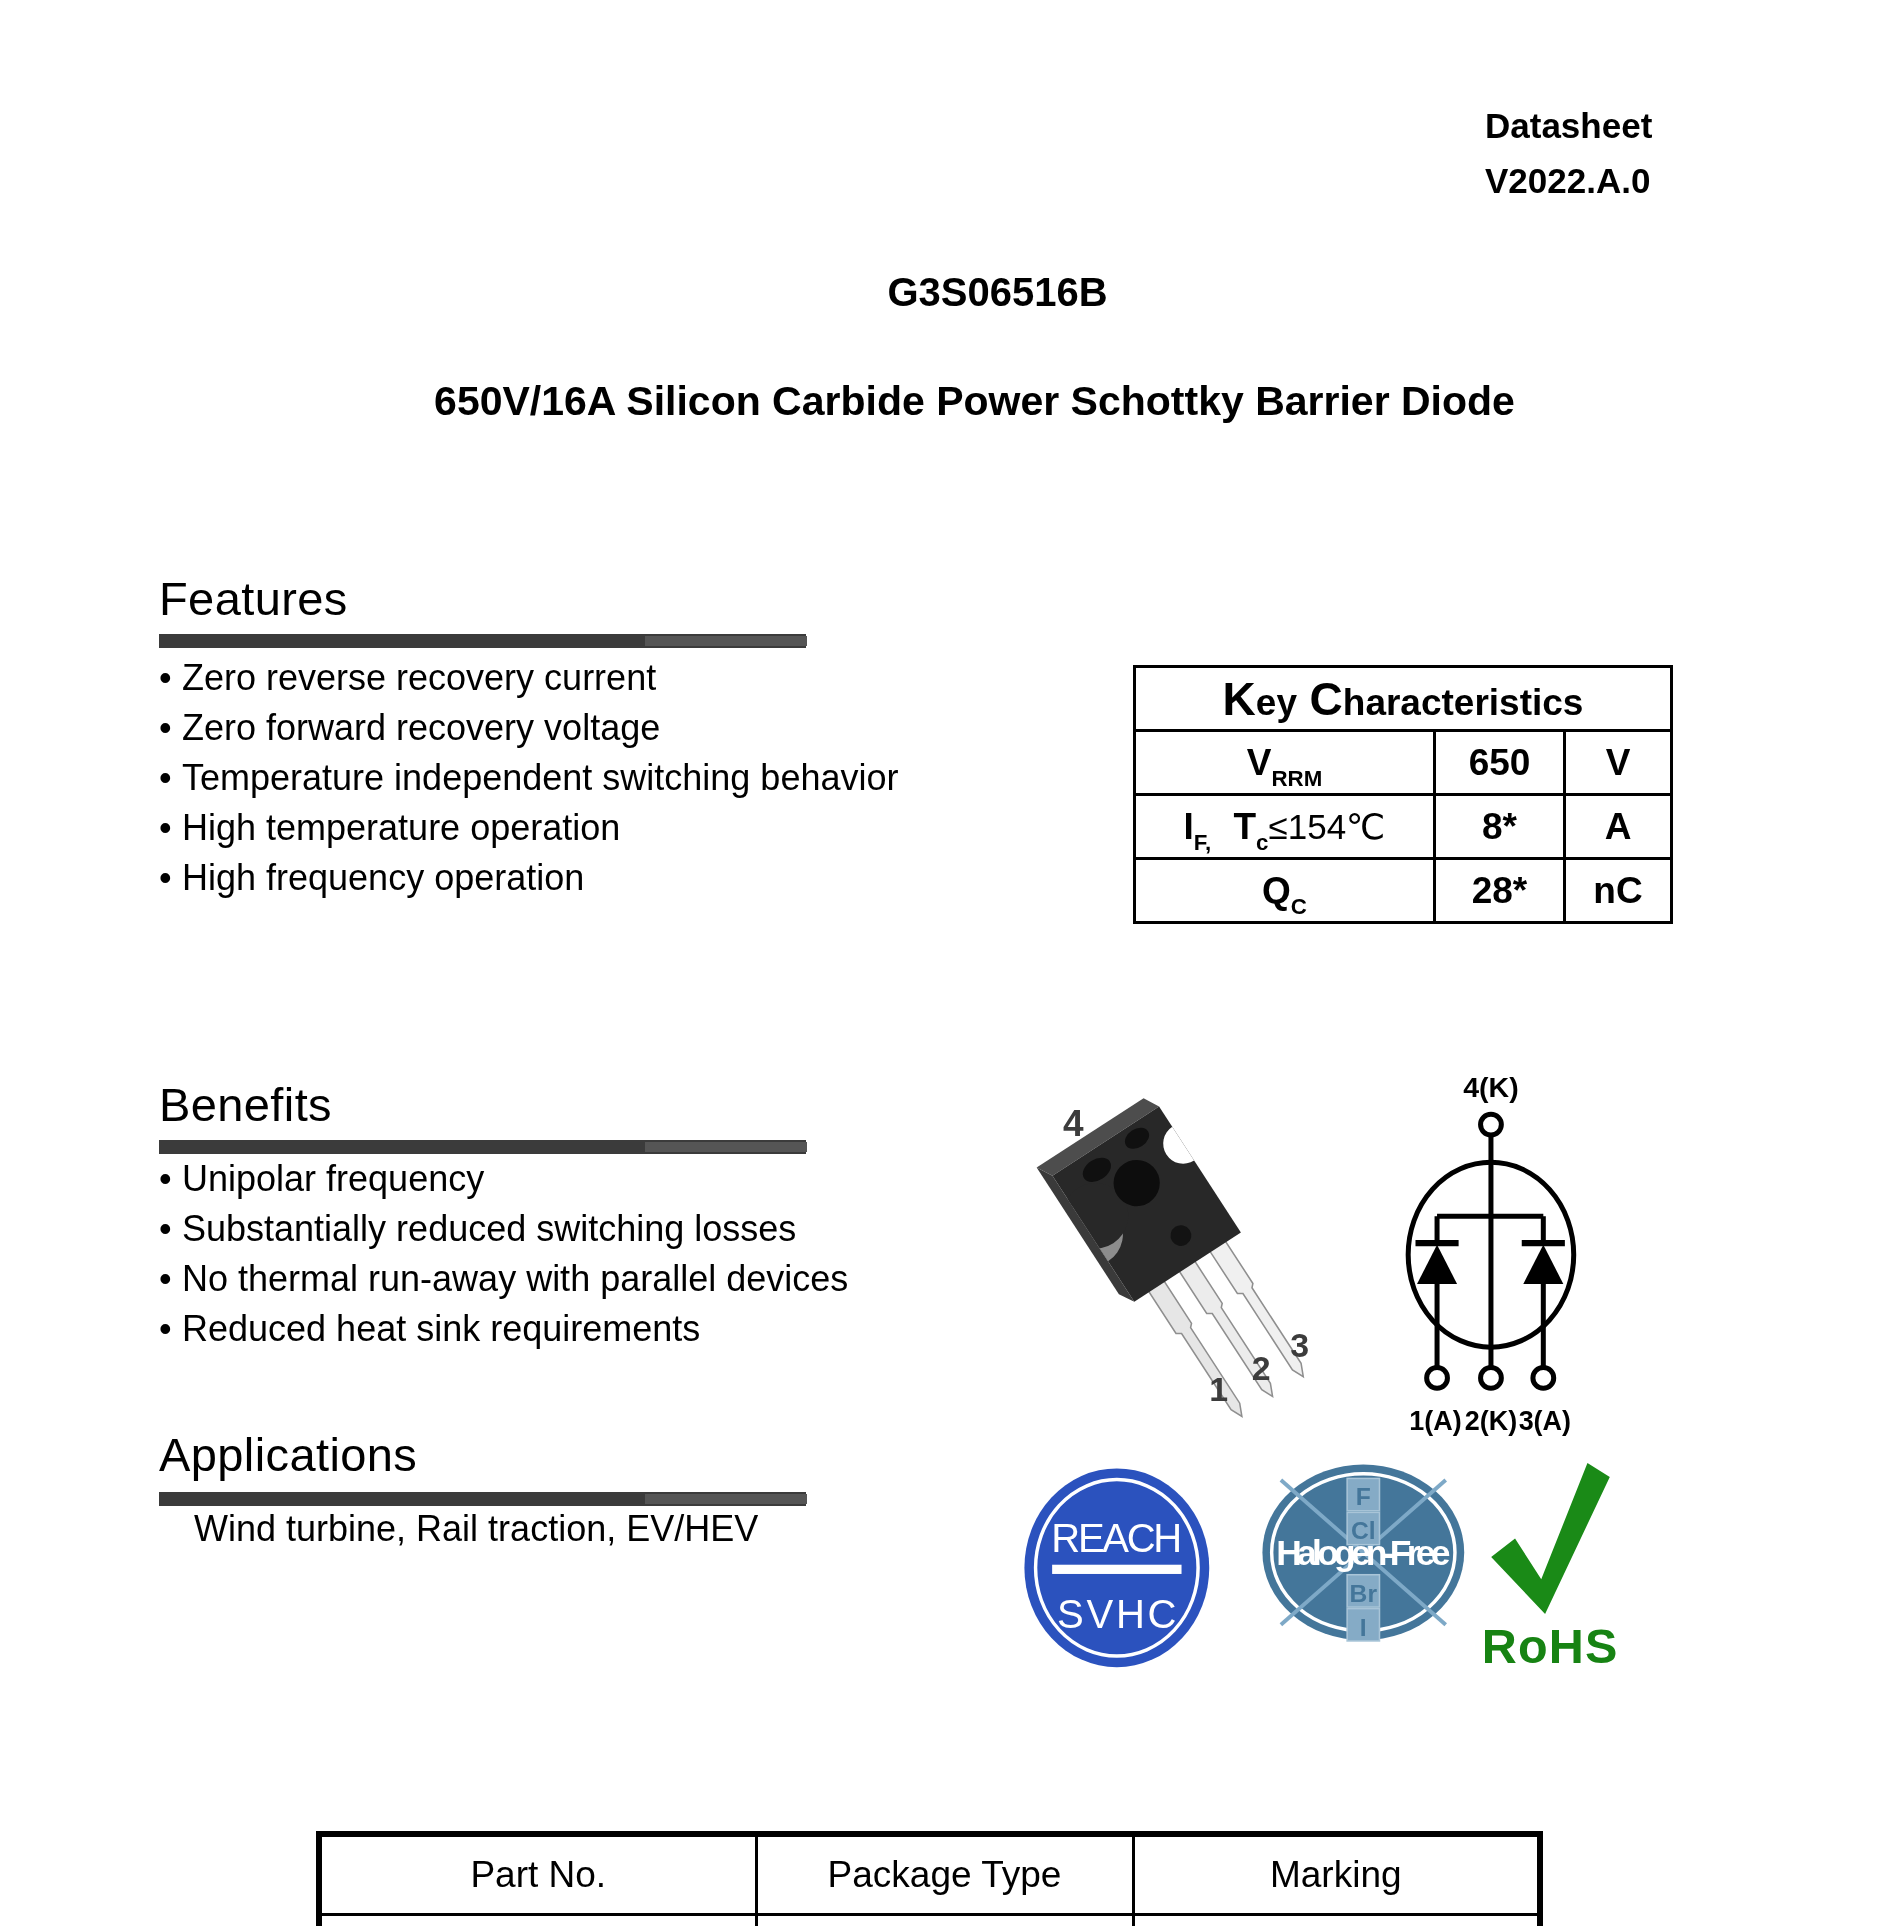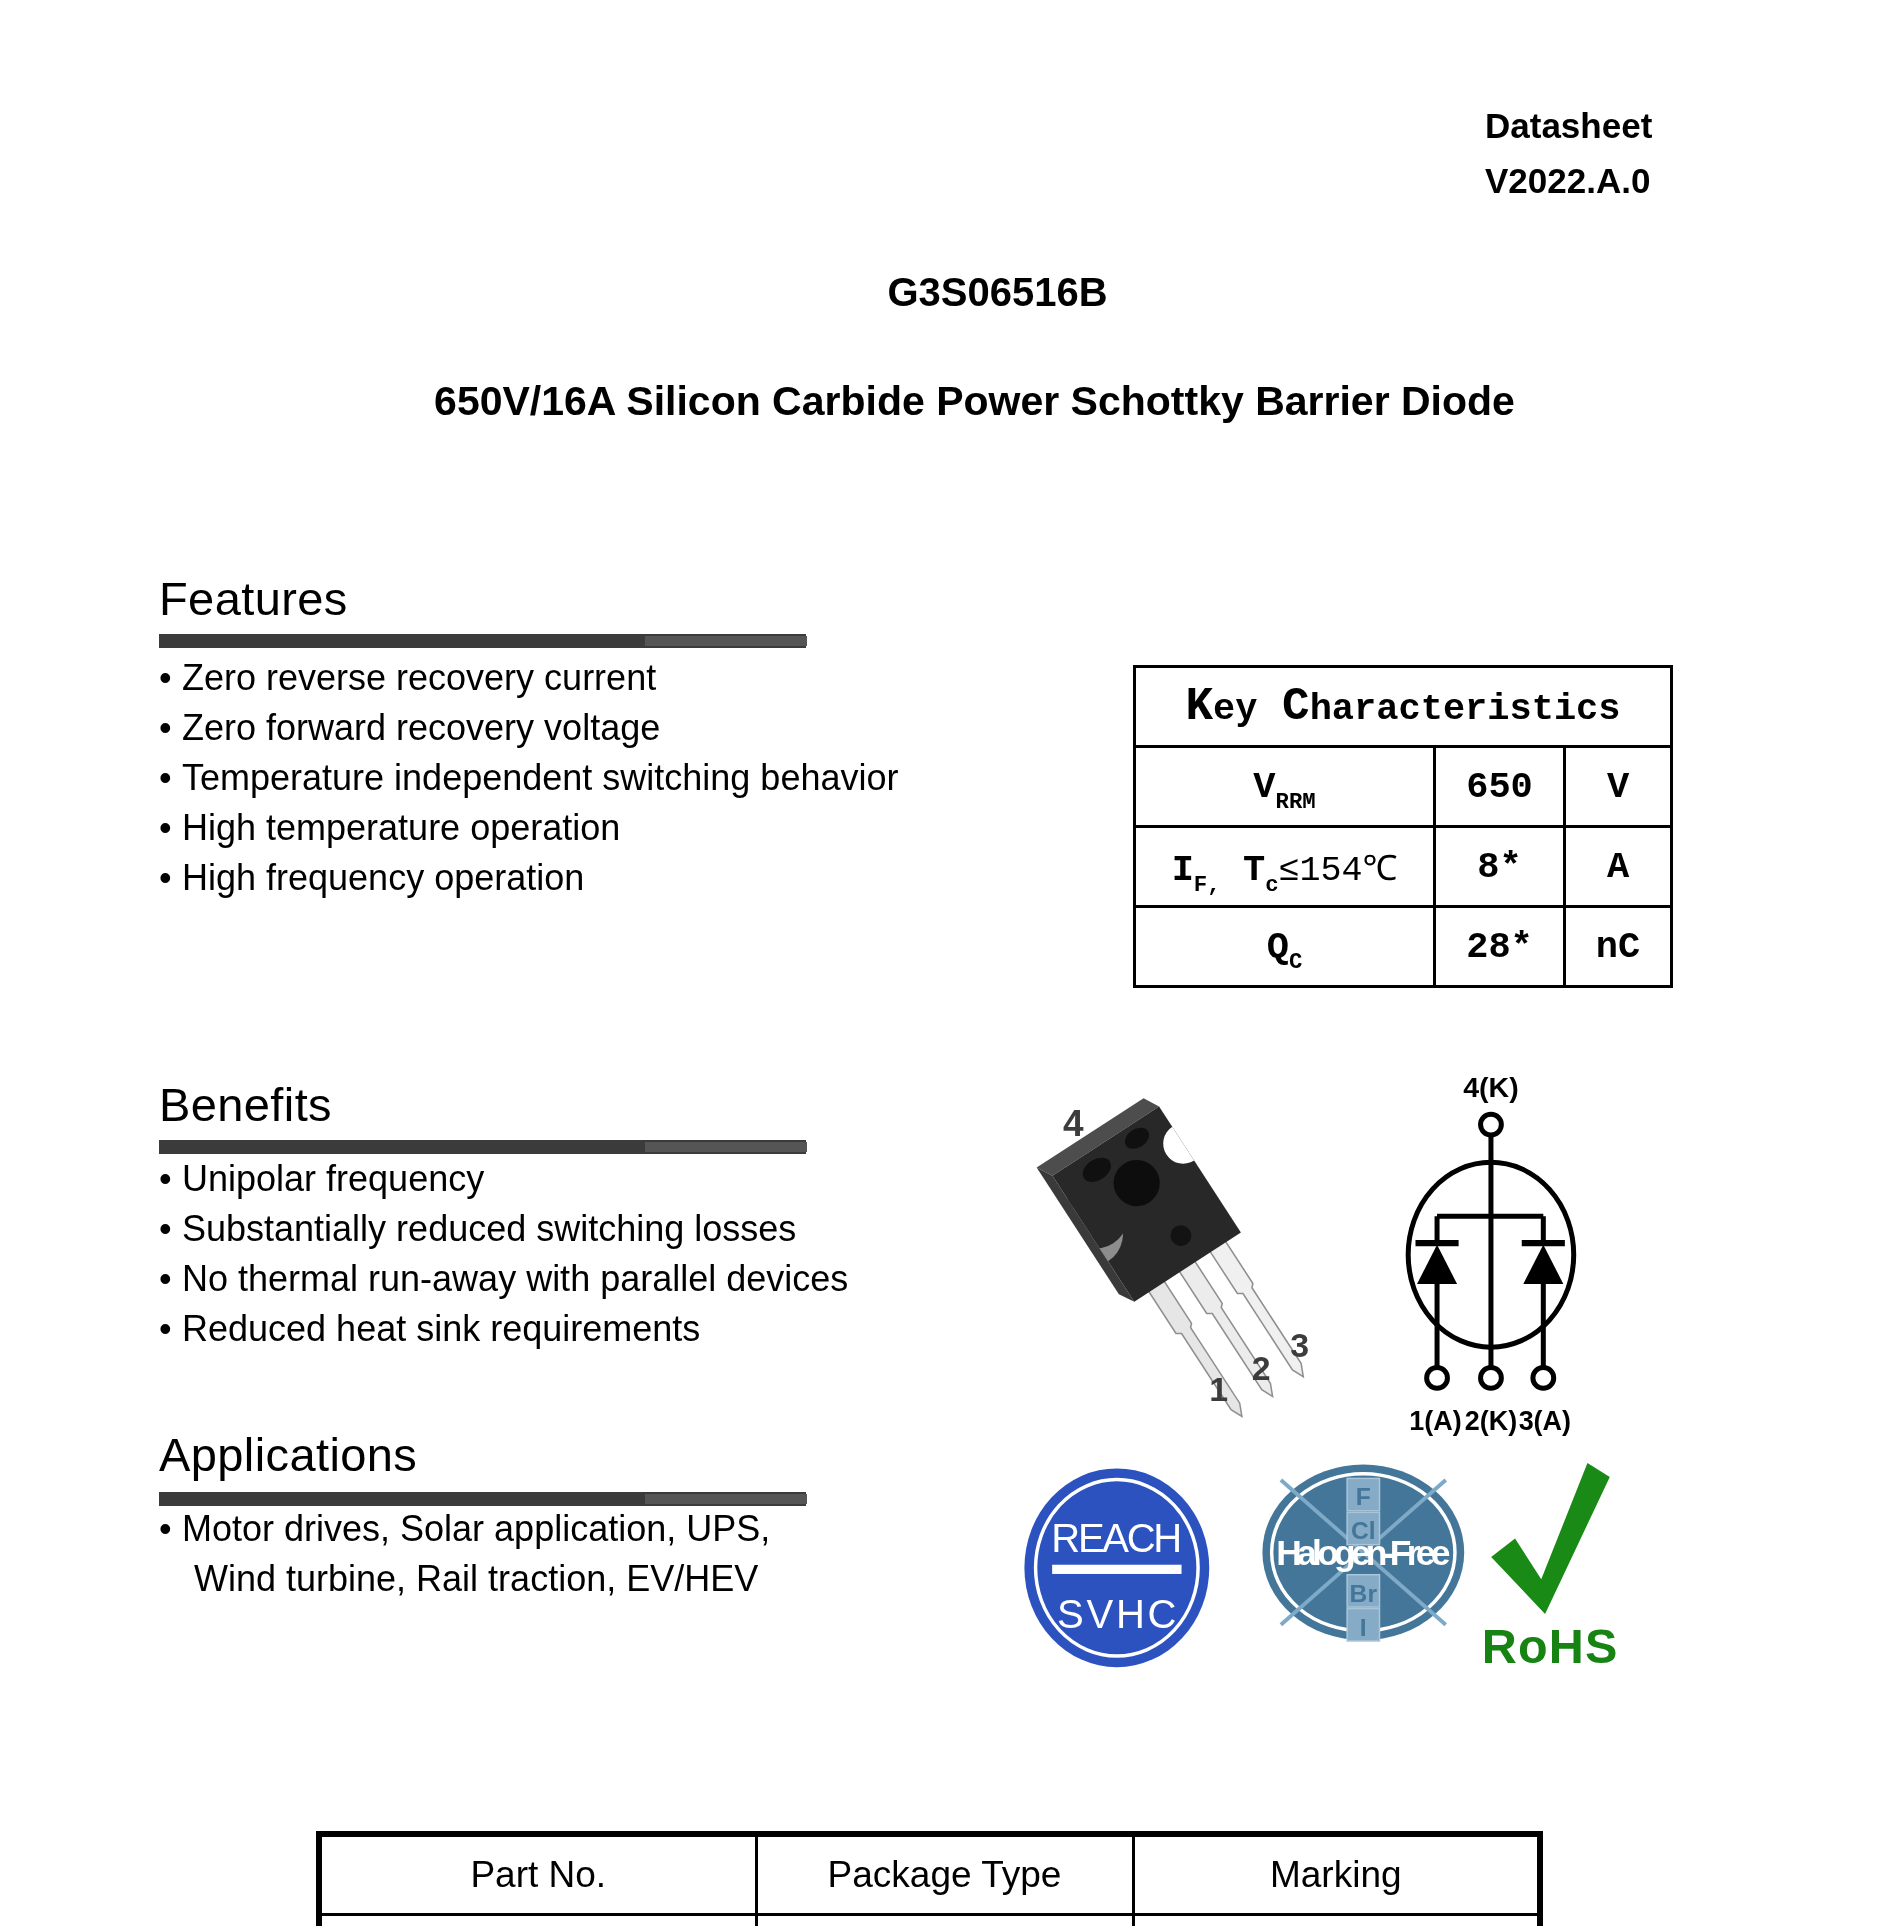--- a/index.html
+++ b/index.html
@@ -36,21 +36,21 @@
   .l-features{top:653px;} .l-benefits{top:1154px;} .l-applications{top:1504px;}
   ul.bullets li{position:relative; padding-left:23px; white-space:nowrap;}
   ul.bullets li:before{content:"\2022"; position:absolute; left:0; top:0;}
   ul.bullets li.no-bullet{padding-left:35px;}
   ul.bullets li.no-bullet:before{content:"";}
 
   
   table.keychar{position:absolute; left:1133px; top:665px; border-collapse:collapse;
                 table-layout:fixed; width:537px;}
   table.keychar th, table.keychar td{border:3.9px solid #000; text-align:center;
-                vertical-align:middle; padding:8px; height:61px; font-size:37px; font-weight:bold;font-family:Liberation Mono, monospace;}
+                vertical-align:middle; padding:0; height:61px; font-size:37px; font-weight:bold;}
   table.keychar th .big{font-size:46px;}
   table.keychar th .big-c{font-size:46px; margin-left:2.3px;}
   .sym{font-weight:bold; font-size:37px;}
   .sym-t2{margin-left:22.3px;}
   table.keychar sub{font-size:22.3px; font-weight:bold; position:relative; top:3.1px; line-height:0;}
   .cond{font-weight:400; font-size:35px;}
 
   
   .pkg-svg{position:absolute; left:1009px; top:1094px;}
   .sch-svg{position:absolute; left:1387px; top:1063px;}
@@ -118,21 +118,20 @@
   <ul class="bullets l-benefits">
     <li>Unipolar frequency</li>
     <li>Substantially reduced switching losses</li>
     <li>No thermal run-away with parallel devices</li>
     <li>Reduced heat sink requirements</li>
   </ul>
 
   <div class="sec-head h-applications">Applications</div>
   <div class="sec-rule r-applications"></div>
   <ul class="bullets l-applications">
-    <li>Motor drives, Solar application, UPS,</li>
     <li class="no-bullet">Wind turbine, Rail traction, EV/HEV</li>
   </ul>
 
   <svg class="pkg-svg" width="316" height="312" viewBox="0 0 820 810">
     <g transform="translate(360,290) rotate(-33)">
 
       <g>
         <polygon points="-119,185 -71,185 -71,318 -79,326 -79,560 -93,592 -107,562 -107,326 -119,318" fill="#e6e6e6" stroke="#8f8f8f" stroke-width="4"></polygon>
         <polygon points="-24,185 24,185 24,318 16,326 16,560 2,592 -12,562 -12,326 -24,318" fill="#ececec" stroke="#8f8f8f" stroke-width="4"></polygon>
         <polygon points="71,185 119,185 119,318 111,326 111,560 97,592 83,562 83,326 71,318" fill="#f0f0f0" stroke="#8f8f8f" stroke-width="4"></polygon>

